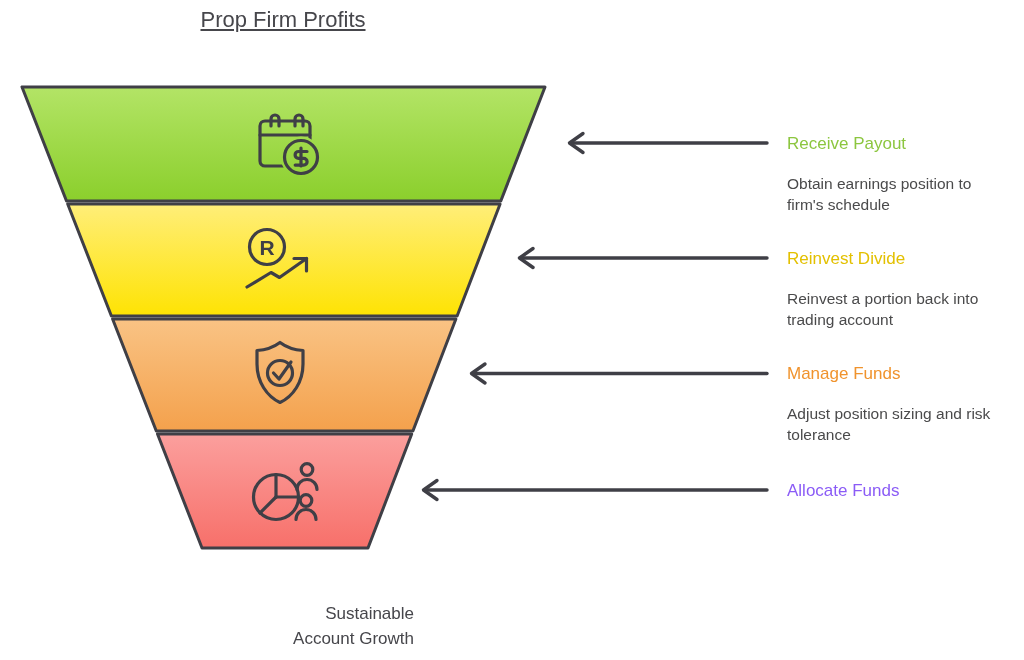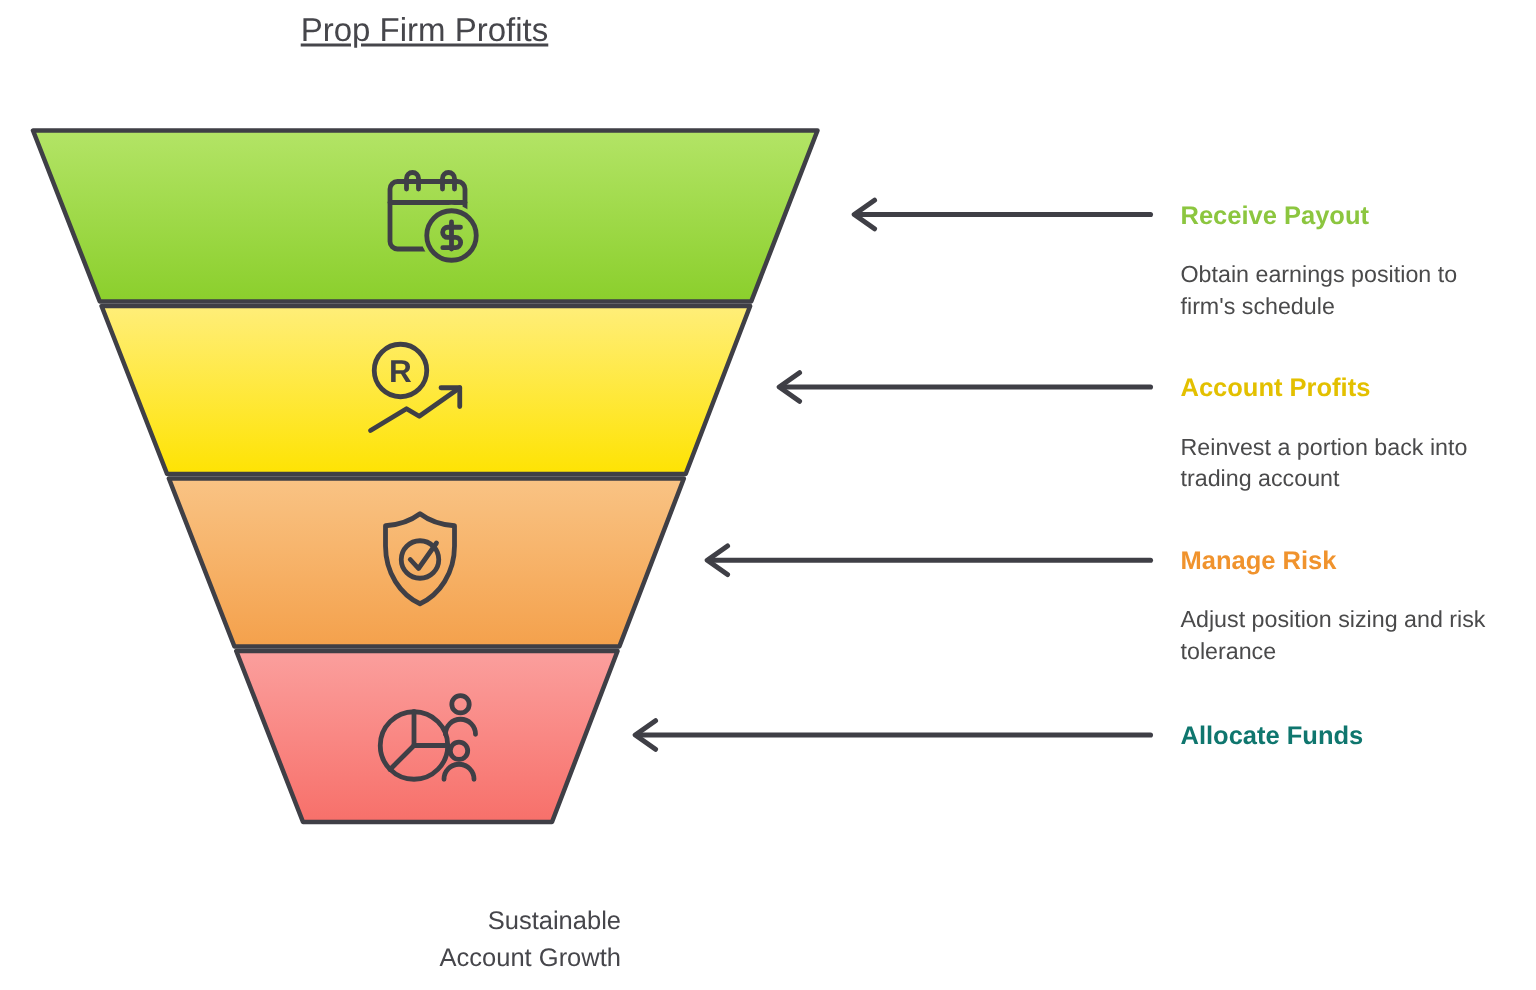--- a/index.html
+++ b/index.html
@@ -24,32 +24,32 @@
     text-align: right;
     font-size: 17px; line-height: 25px;
     color: #46464b;
     white-space: pre-line;
   }
   .step {
     position: absolute; left: 787px; width: 237px;
   }
   .step h3 {
     margin: 0; padding: 0;
-    font-size: 17px; line-height: 19px; font-weight: bold;
+    font-size: 17px; line-height: 19px; font-weight: normal;
   }
   .step p {
     margin: 21px 0 0 0; padding: 0;
     font-size: 15.5px; line-height: 20.5px;
     color: #4a4a4b;
     white-space: pre-line;
   }
   .step-0 { top: 134px; } .step-0 h3 { color: #8cc63f; }
   .step-1 { top: 249px; } .step-1 h3 { color: #e3c000; }
   .step-2 { top: 364px; } .step-2 h3 { color: #f0932d; }
-  .step-3 { top: 481px; } .step-3 h3 { color: #0f766e; }
+  .step-3 { top: 481px; } .step-3 h3 { color: #8b5cf6; }
 </style>
 </head>
 <body>
 
 <div class="stage-canvas">
 
   <svg class="diagram" width="1024" height="660" viewBox="0 0 1024 660">
     <defs>
       <linearGradient id="gradGreen" gradientUnits="userSpaceOnUse" x1="283" y1="87" x2="283" y2="201">
         <stop offset="0" stop-color="#b3e466"></stop>
@@ -133,27 +133,27 @@
 
   <div class="page-title">Prop Firm Profits</div>
 
   <div class="step step-0">
     <h3>Receive Payout</h3>
     <p>Obtain earnings position to
 firm's schedule</p>
   </div>
 
   <div class="step step-1">
-    <h3>Account Profits</h3>
+    <h3>Reinvest Divide</h3>
     <p>Reinvest a portion back into
 trading account</p>
   </div>
 
   <div class="step step-2">
-    <h3>Manage Risk</h3>
+    <h3>Manage Funds</h3>
     <p>Adjust position sizing and risk
 tolerance</p>
   </div>
 
   <div class="step step-3">
     <h3>Allocate Funds</h3>
   </div>
 
   <div class="footer-label">Sustainable
 Account Growth</div>

